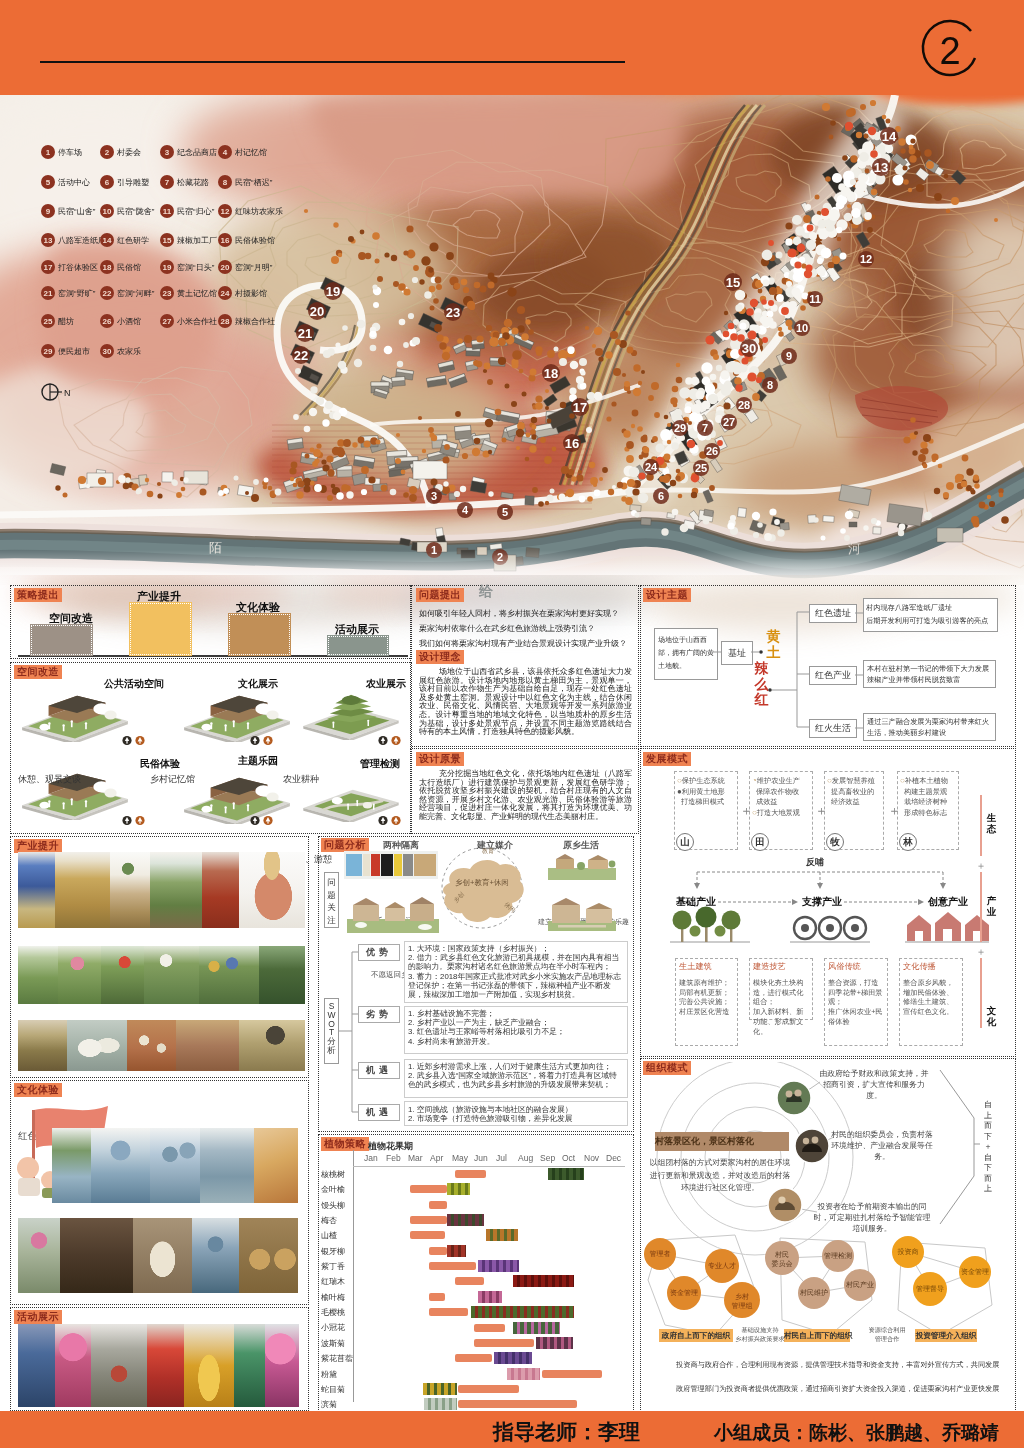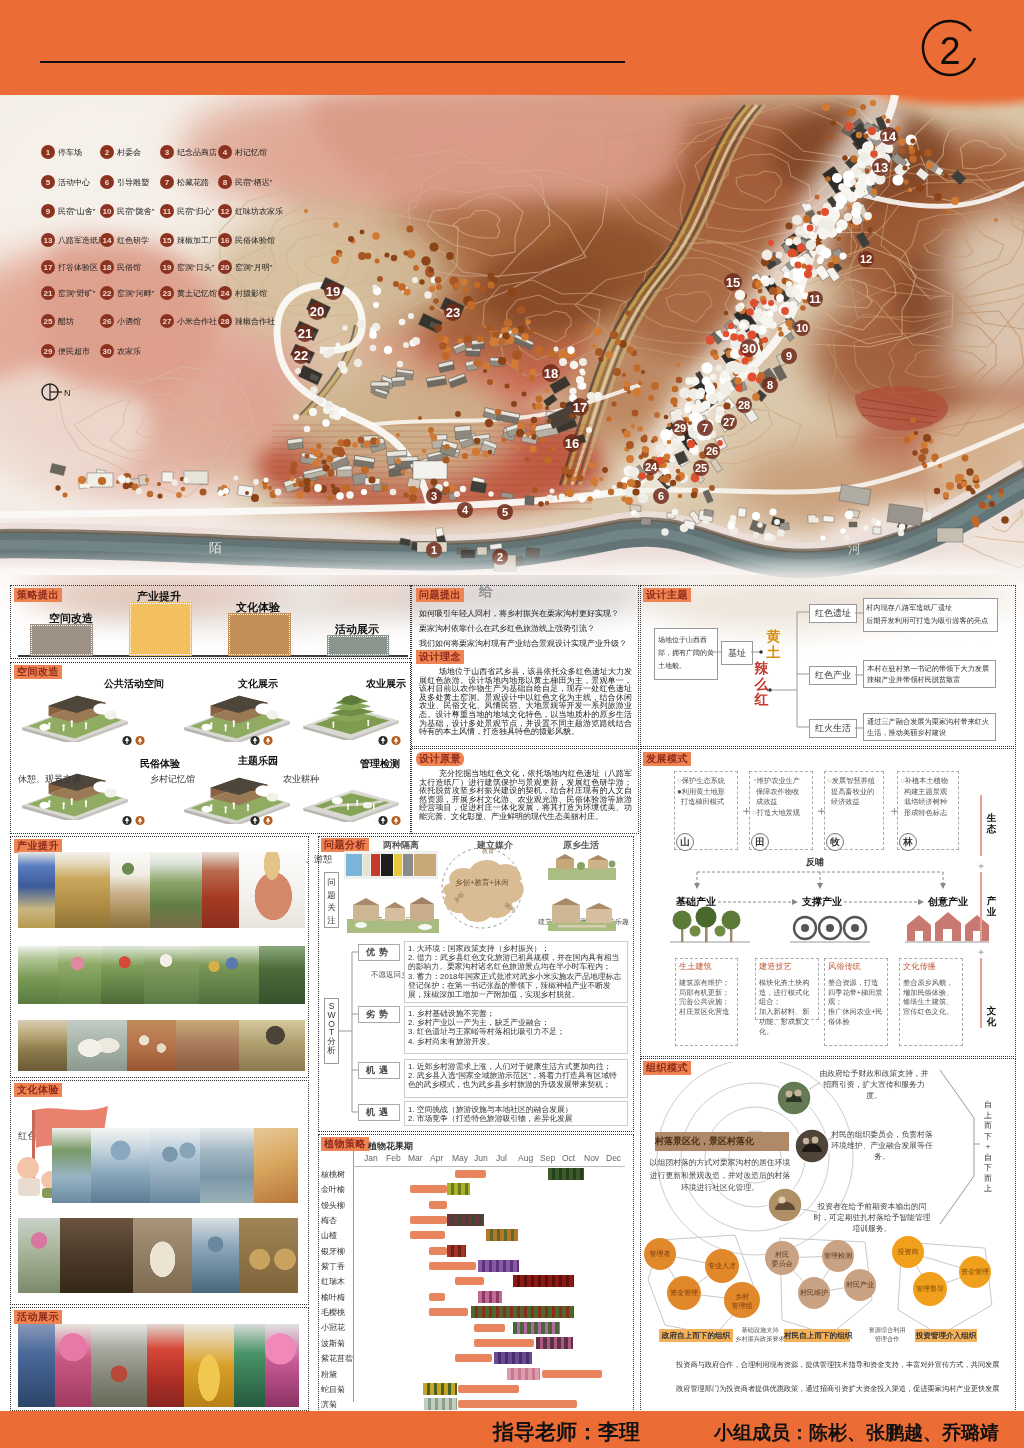--- a/index.html
+++ b/index.html
@@ -1826,21 +1826,21 @@
 
 <div class="panel" style="left:410px;top:585px;width:227px;height:160px;"></div>
 <div class="chip" style="left:416px;top:588px;">问题提出</div>
 
 <div class="abs" style="left:479px;top:583px;font-size:14px;color:#8f9494;font-weight:bold;">给</div>
 <div class="abs" style="left:419px;top:606px;width:215px;font-size:8px;color:#222;line-height:15px;white-space:nowrap;">如何吸引年轻人回村，将乡村振兴在栗家沟村更好实现？<br>栗家沟村依靠什么在武乡红色旅游线上强势引流？<br>我们如何将栗家沟村现有产业结合景观设计实现产业升级？</div>
 <div class="chip" style="left:416px;top:650px;">设计理念</div>
 <div class="abs" style="left:419px;top:668px;width:213px;font-size:8px;color:#222;line-height:8.6px;text-align:justify;"><span style="display:inline-block;width:20px;"></span>场地位于山西省武乡县，该县依托众多红色遗址大力发展红色旅游。设计场地内地形以黄土梯田为主，景观单一，该村目前以农作物生产为基础自给自足，现存一处红色遗址及多处黄土窑洞。景观设计中以红色文化为主线，结合休闲农业、民俗文化、风情民宿、大地景观等开发一系列旅游业态。设计尊重当地的地域文化特色，以当地质朴的原乡生活为基础，设计多处景观节点，并设置不同主题游览路线结合特有的本土风情，打造独具特色的摄影风貌。</div>
 
 <div class="panel" style="left:410px;top:748px;width:227px;height:84px;"></div>
-<div class="chip" style="left:416px;top:752px;border-radius:6px;">设计原景</div>
+<div class="chip" style="left:416px;top:752px;">设计原景</div>
 <div class="abs" style="left:419px;top:770px;width:213px;font-size:8px;color:#222;line-height:8.6px;text-align:justify;"><span style="display:inline-block;width:20px;"></span>充分挖掘当地红色文化，依托场地内红色遗址（八路军太行造纸厂）进行建筑保护与景观更新，发展红色研学游；依托脱贫攻坚乡村振兴建设的契机，结合村庄现有的人文自然资源，开展乡村文化游、农业观光游、民俗体验游等旅游经营项目，促进村庄一体化发展，将其打造为环境优美、功能完善、文化彰显、产业鲜明的现代生态美丽村庄。</div>
 
 <div class="panel" style="left:318px;top:836px;width:314px;height:294px;"></div>
 <div class="chip" style="left:321px;top:838px;">问题分析</div>
 
 <div class="abs h-cn" style="left:383px;top:839px;font-size:9px;color:#555;">两种隔离</div>
 <div class="abs h-cn" style="left:477px;top:839px;font-size:9px;color:#555;">建立媒介</div>
 <div class="abs h-cn" style="left:563px;top:839px;font-size:9px;color:#555;">原乡生活</div>
 
 <div class="abs" style="left:324px;top:872px;width:15px;height:56px;border:1px solid #999;background:#fff;font-size:8.5px;color:#333;text-align:center;line-height:12.5px;padding-top:3px;box-sizing:border-box;">问<br>题<br>关<br>注</div>
@@ -2094,21 +2094,21 @@
       <path d="M 60 20 L 72 10 L 84 20 L 84 36 L 60 36 Z"></path>
     </g>
 <g fill="#fff">
       <rect x="10" y="26" width="8" height="10"></rect>
       <rect x="38" y="24" width="9" height="12"></rect>
       <rect x="68" y="26" width="8" height="10"></rect>
     </g>
 </svg>
 
 <div class="abs" style="left:675px;top:958px;width:63px;height:88px;border:1px dashed #aaa;font-size:7.2px;color:#555;line-height:9.8px;padding:3px 3px;box-sizing:border-box;"><span style="color:#c05a3a;font-size:8.2px;">生土建筑</span><br><span style="display:block;height:6px;"></span>建筑原有维护；<br>局部有机更新；<br>完善公共设施；<br>村庄景区化营造</div>
-<div class="abs" style="left:749px;top:958px;width:64px;height:62px;border:1px dashed #aaa;font-size:7.2px;color:#555;line-height:9.8px;padding:3px 3px;box-sizing:border-box;margin-left:6px;"><span style="color:#c05a3a;font-size:8.2px;">建造技艺</span><br><span style="display:block;height:6px;"></span>模块化夯土块构造，进行模式化组合；<br>加入新材料、新功能、形成新文化。</div>
+<div class="abs" style="left:749px;top:958px;width:64px;height:62px;border:1px dashed #aaa;font-size:7.2px;color:#555;line-height:9.8px;padding:3px 3px;box-sizing:border-box;"><span style="color:#c05a3a;font-size:8.2px;">建造技艺</span><br><span style="display:block;height:6px;"></span>模块化夯土块构造，进行模式化组合；<br>加入新材料、新功能、形成新文化。</div>
 <div class="abs" style="left:824px;top:958px;width:64px;height:88px;border:1px dashed #aaa;font-size:7.2px;color:#555;line-height:9.8px;padding:3px 3px;box-sizing:border-box;"><span style="color:#c05a3a;font-size:8.2px;">风俗传统</span><br><span style="display:block;height:6px;"></span>整合资源，打造四季花带+梯田景观；<br>推广休闲农业+民俗体验</div>
 <div class="abs" style="left:899px;top:958px;width:64px;height:88px;border:1px dashed #aaa;font-size:7.2px;color:#555;line-height:9.8px;padding:3px 3px;box-sizing:border-box;"><span style="color:#c05a3a;font-size:8.2px;">文化传播</span><br><span style="display:block;height:6px;"></span>整合原乡风貌，增加民俗体验、修缮生土建筑、宣传红色文化。</div>
 
 <div class="abs" style="left:980px;top:795px;width:2px;height:61px;background:#e8a090;"></div>
 <div class="abs" style="left:980px;top:872px;width:2px;height:70px;background:#e8a090;"></div>
 <div class="abs" style="left:980px;top:958px;width:2px;height:70px;background:#e8a090;"></div>
 <div class="abs h-cn" style="left:986px;top:812px;width:11px;font-size:9.5px;line-height:11px;text-align:center;">生<br>态</div>
 <div class="abs h-cn" style="left:986px;top:895px;width:11px;font-size:9.5px;line-height:11px;text-align:center;">产<br>业</div>
 <div class="abs h-cn" style="left:986px;top:1005px;width:11px;font-size:9.5px;line-height:11px;text-align:center;">文<br>化</div>
 <div class="abs" style="left:976px;top:859px;font-size:10px;color:#888;">＋</div>

